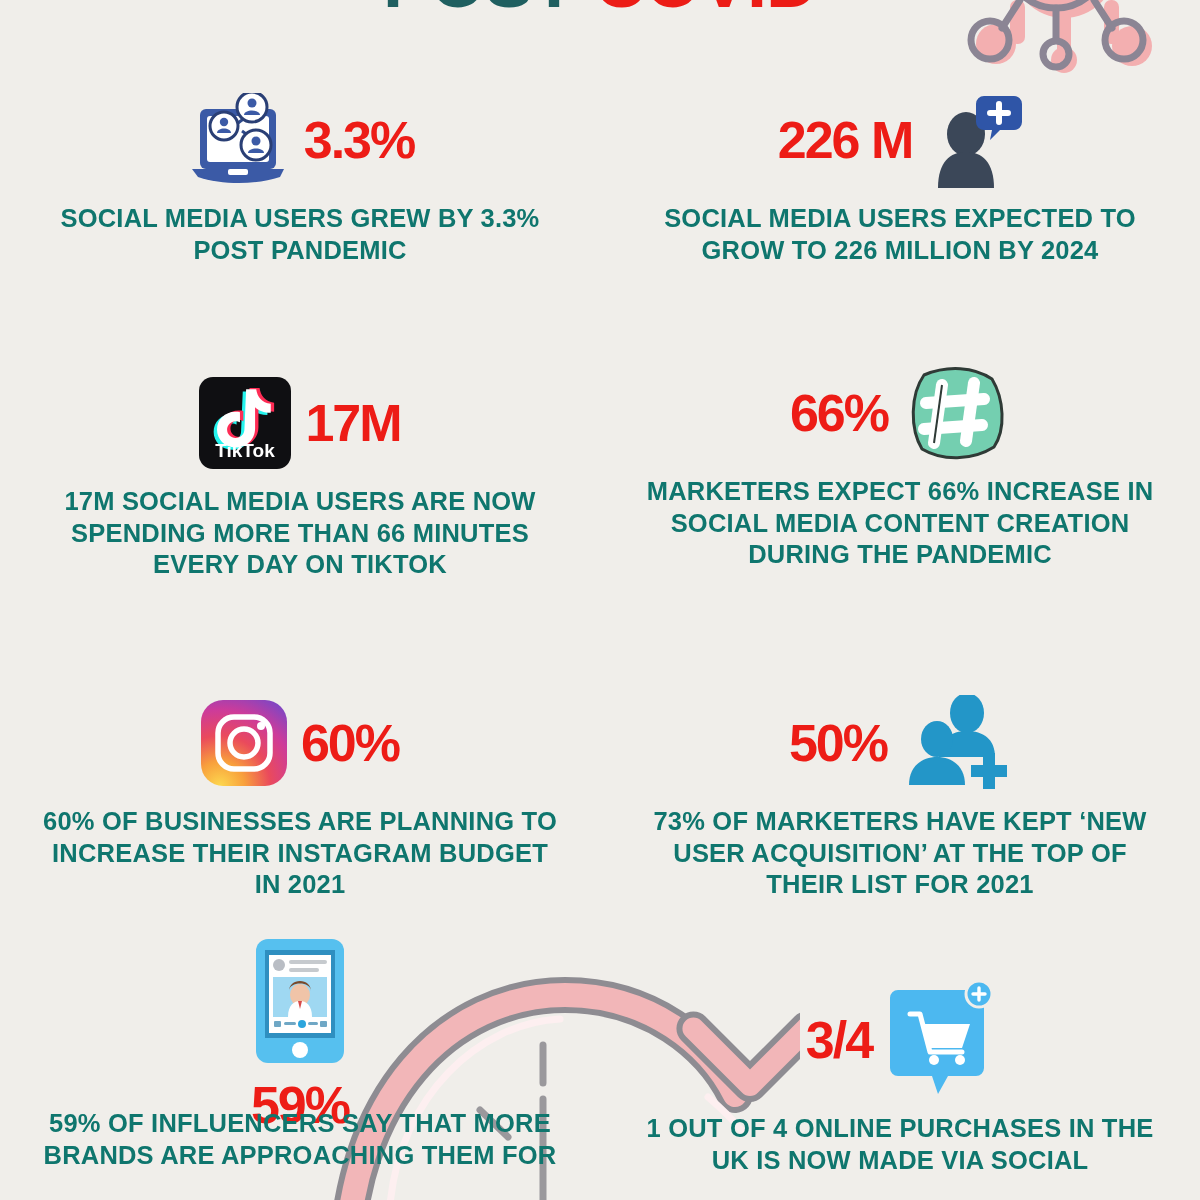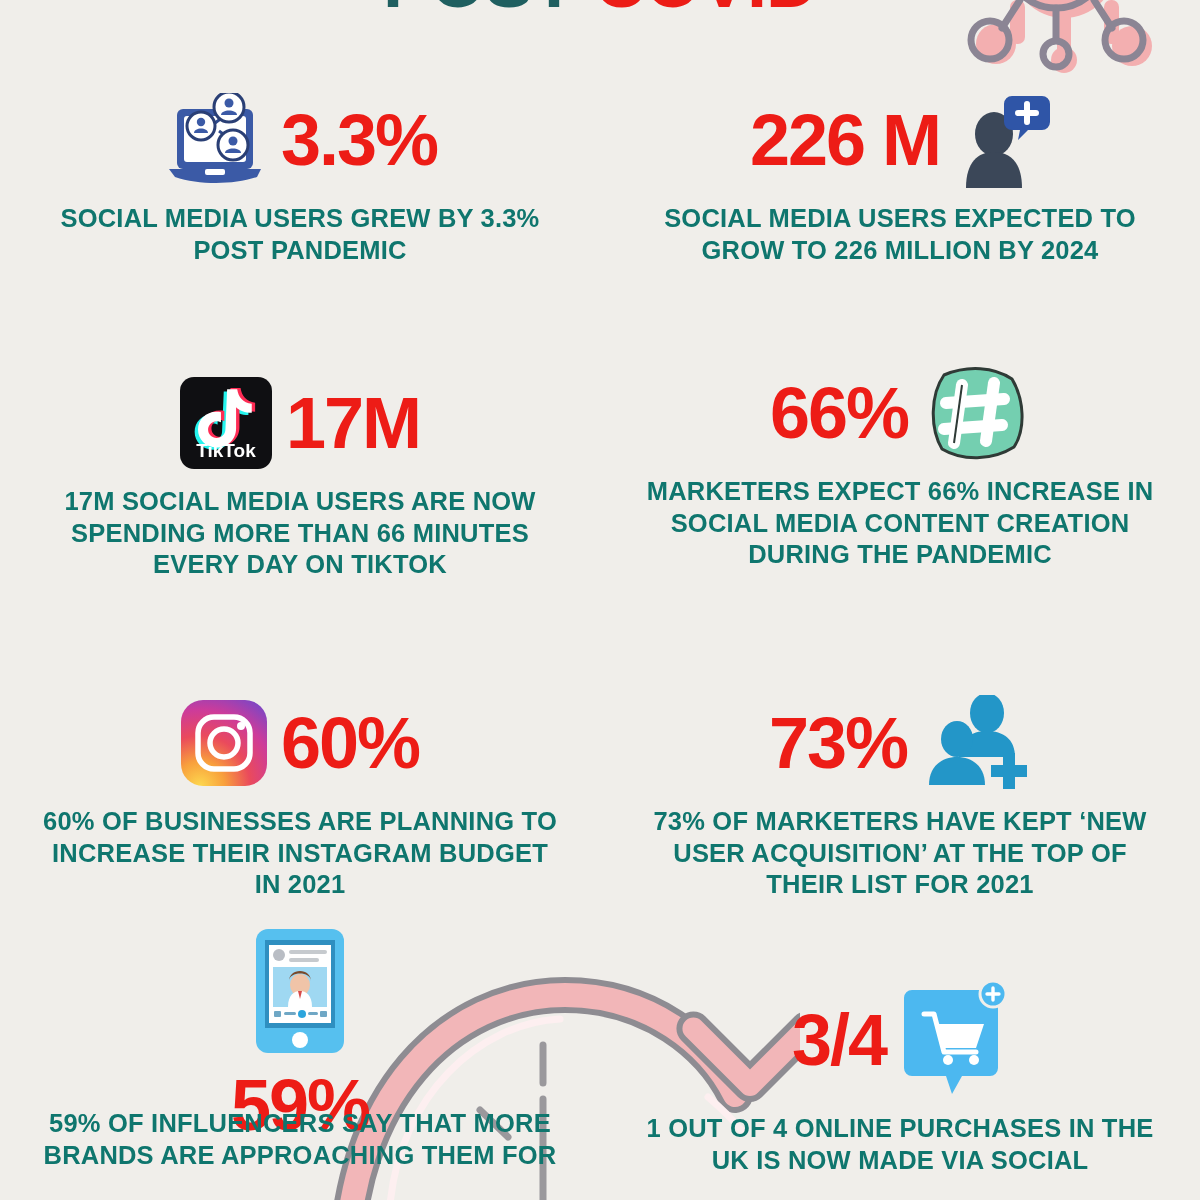--- a/index.html
+++ b/index.html
@@ -65,21 +65,21 @@
     justify-content:center;
     gap:14px;
     height:110px;
   }
   .row-head.icon-first { flex-direction:row; }
   .row-head.icon-last  { flex-direction:row; }
 
   .stat-number {
     color:#ed1c16;
     font-weight:bold;
-    font-size:72px;
+    font-size:52px;
     line-height:1;
     letter-spacing:-2px;
     white-space:nowrap;
   }
   .stat-caption {
     color:#0f766e;
     font-weight:bold;
     font-size:25.5px;
     line-height:1.24;
     letter-spacing:.2px;
@@ -277,21 +277,21 @@
           <circle cx="60" cy="26" r="4" fill="#ffffff"></circle>
         </svg>
       </span>
       <span class="stat-number">60%</span>
     </div>
     <div class="stat-caption">60% OF BUSINESSES ARE PLANNING TO INCREASE THEIR INSTAGRAM BUDGET IN 2021</div>
   </div>
 
   <div class="cell right" style="top:688px;">
     <div class="row-head icon-last">
-      <span class="stat-number">73%</span>
+      <span class="stat-number">50%</span>
       <span class="icon-box ic-people">
         <svg viewBox="0 0 110 96" width="110" height="96">
           <g fill="#2396c8">
             <ellipse cx="66" cy="18" rx="17" ry="20"></ellipse>
             <path d="M38 62 C38 44 50 36 66 36 C82 36 94 44 94 62 Z"></path>
             <ellipse cx="36" cy="44" rx="16" ry="18"></ellipse>
             <path d="M8 90 C8 72 20 62 36 62 C52 62 64 72 64 90 Z"></path>
             <path d="M88 60 h12 v12 h12 v12 h-12 v12 h-12 v-12 h-12 v-12 h12 Z" transform="translate(-6,-2)"></path>
           </g>
         </svg>

